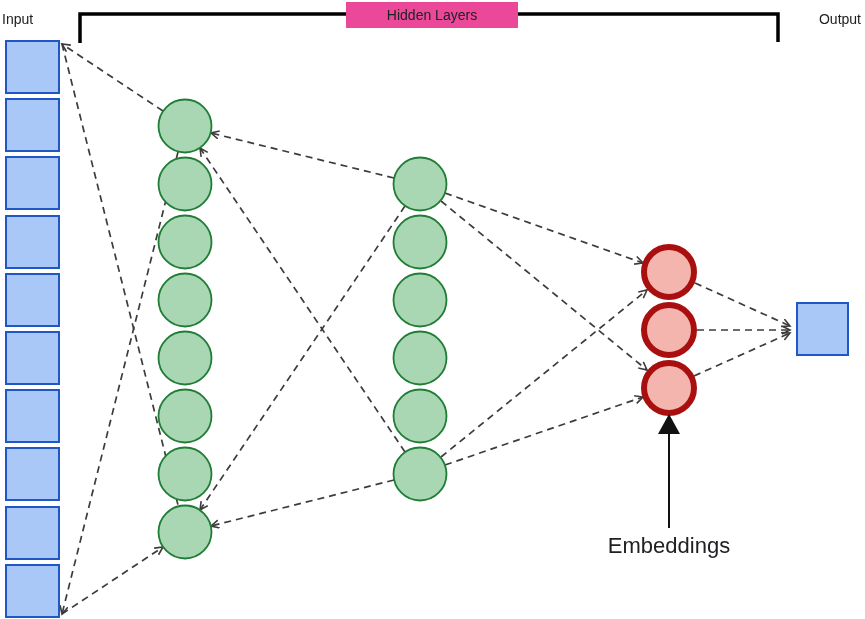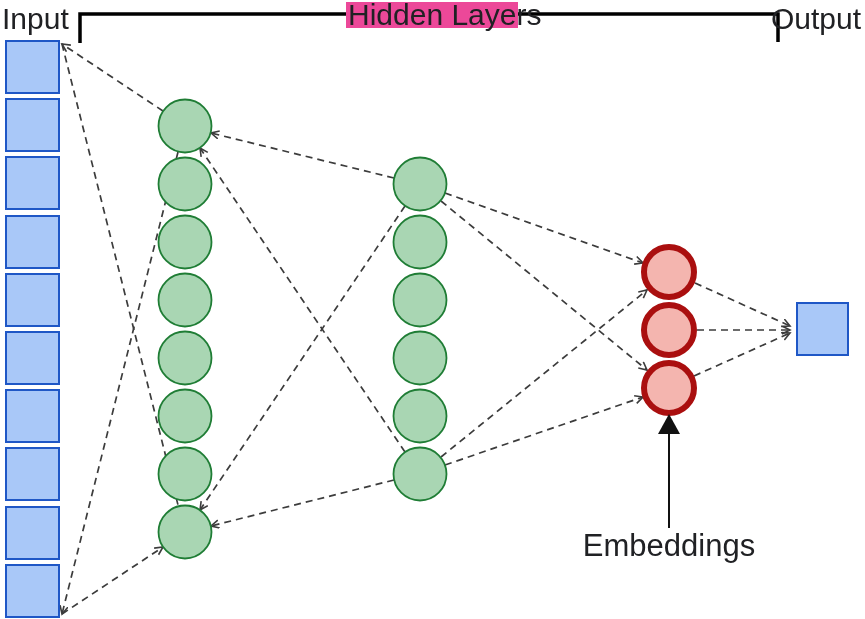--- a/index.html
+++ b/index.html
@@ -8,36 +8,36 @@
     width:865px;height:619px;
     background:#ffffff;
     overflow:hidden;
     font-family:"Liberation Sans", sans-serif;
   }
   #net-svg{position:absolute;left:0;top:0;z-index:1;}
   .diagram-label{
     position:absolute;
     z-index:2;
     color:#202124;
-    font-size:30px;
+    font-size:14px;
     line-height:26px;
     white-space:nowrap;
   }
   #input-label{left:2px;top:6px;}
   #output-label{right:4px;top:6px;}
   #hidden-layers-label{
     left:346px;top:2px;width:168px;
     text-align:center;
     background:#ec4899;
     padding:0 2px;
   }
   #embeddings-label{
     left:568px;top:528px;width:202px;
     text-align:center;
-    font-size:31px;
+    font-size:22px;
     line-height:36px;
   }
 </style>
 </head>
 <body>
 
 <div id="stage">
   <svg id="net-svg" width="865" height="619" viewBox="0 0 865 619">
     <defs>
       <marker id="arrow" markerUnits="userSpaceOnUse" markerWidth="11" markerHeight="10" refX="8.5" refY="4.5" orient="auto">

